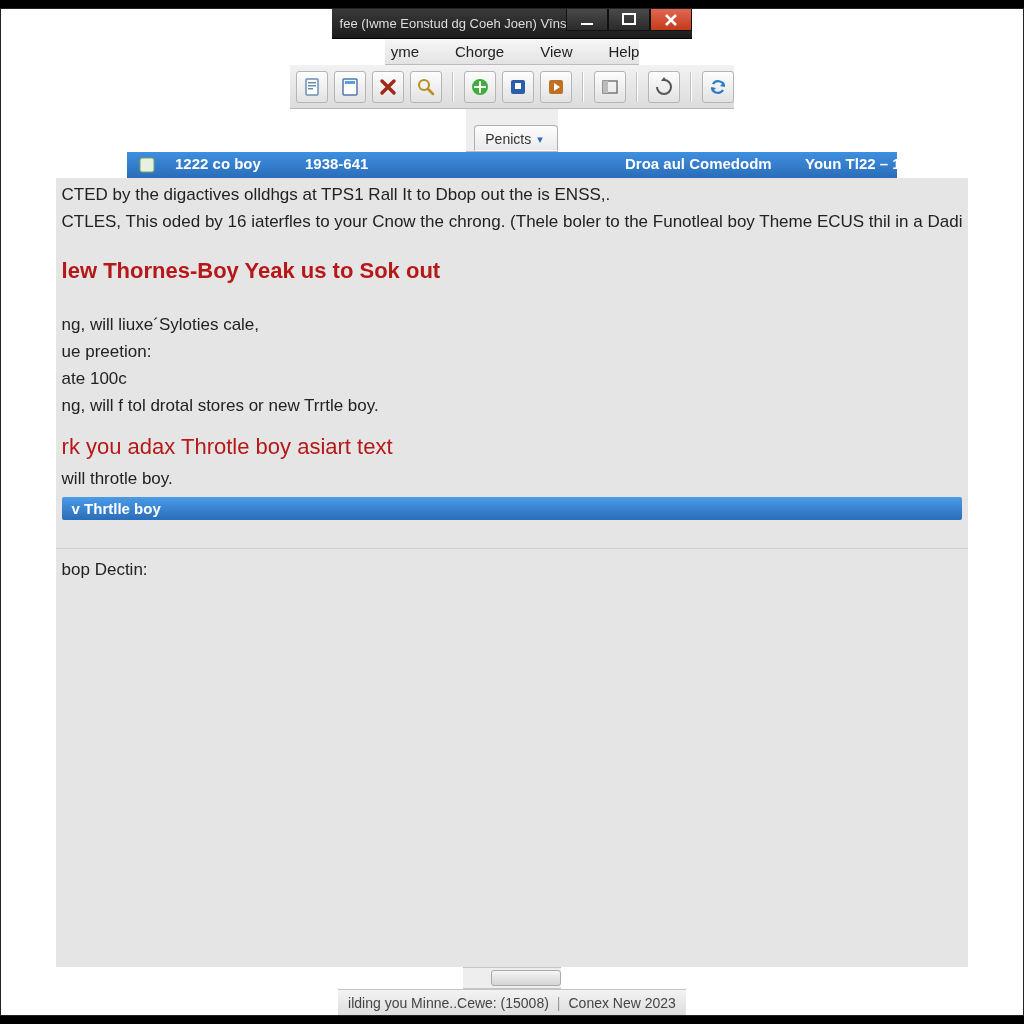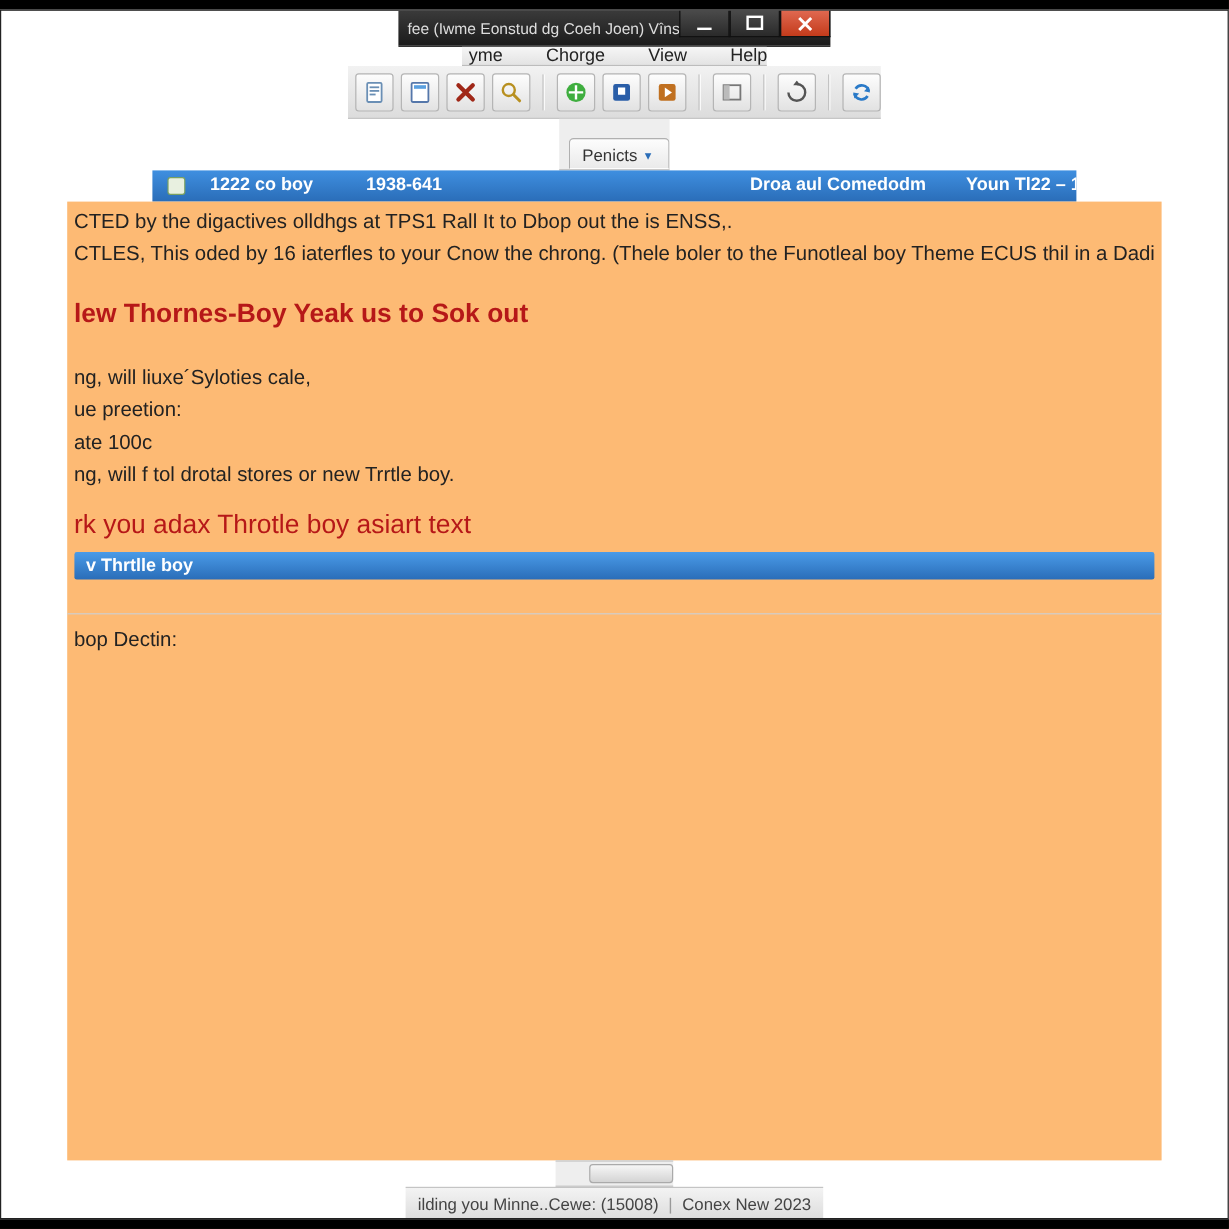--- a/index.html
+++ b/index.html
@@ -6,41 +6,41 @@
   html, body { width: 1024px; height: 1024px; overflow: hidden; font-family: "Segoe UI", Tahoma, sans-serif; font-size: 15px; background: #000; }
   .window { position: absolute; top: 8px; left: 0; right: 0; bottom: 8px; background: #fff; border: 1px solid #222; display: flex; flex-direction: column; box-shadow: 0 0 12px rgba(0,0,0,.6); align-items: center; }
   
   .titlebar { height: 30px; background: linear-gradient(to bottom,#3a3a3a,#1b1b1b); display: flex; align-items: center; color: #ddd; font-size: 13px; padding-left: 8px; border-bottom: 1px solid #000; }
   .titlebar .title-text { flex: 0 0 auto; }
   .titlebar .spacer { flex: 1; }
   .winbtns { display: flex; height: 100%; }
   .winbtn { width: 42px; height: 22px; margin-top: 0; background: linear-gradient(to bottom,#4a4a4a,#2a2a2a); border: 1px solid #111; border-top: none; display: flex; align-items: center; justify-content: center; color: #eee; font-size: 13px; }
   .winbtn.close { background: linear-gradient(to bottom,#e06850,#c33b1b); }
   
-  .menubar { height: 16px; background: linear-gradient(to bottom,#f6f6f6,#e3e3e3); border-bottom: 1px solid #bcbcbc; display: flex; align-items: center; padding-left: 6px; gap: 36px; font-size: 15px; color: #222; }
+  .menubar { height: 26px; background: linear-gradient(to bottom,#f6f6f6,#e3e3e3); border-bottom: 1px solid #bcbcbc; display: flex; align-items: center; padding-left: 6px; gap: 36px; font-size: 15px; color: #222; }
   .menubar span { cursor: default; }
   
   .toolbar { height: 44px; background: linear-gradient(to bottom,#f2f2f2,#dcdcdc); border-bottom: 1px solid #b8b8b8; display: flex; align-items: center; padding-left: 6px; gap: 6px; }
   .tbtn { width: 32px; height: 32px; border: 1px solid #b5b5b5; background: linear-gradient(to bottom,#fdfdfd,#e2e2e2); border-radius: 3px; display: flex; align-items: center; justify-content: center; }
   .tsep { width: 2px; height: 30px; border-left: 1px solid #c3c3c3; border-right: 1px solid #fff; margin: 0 4px; }
   .ico { width: 20px; height: 20px; display: block; }
   
   .tabrow { height: 43px; background: #eee; border-bottom: 1px solid #bcbcbc; display: flex; align-items: flex-end; padding-left: 8px; }
   .tab { height: 26px; padding: 2px 14px 0 10px; background: linear-gradient(to bottom,#fdfdfd,#eaeaea); border: 1px solid #b0b0b0; border-bottom: 1px solid #fdfdfd; border-radius: 4px 4px 0 0; font-size: 14px; color: #333; display: flex; align-items: center; gap: 6px; }
   .tab .drop { color:#2a6db8; font-size: 11px; }
   
   .colhead { height: 26px; background: linear-gradient(to bottom,#fafafa,#e4e4e4); border-bottom: 1px solid #c0c0c0; display: flex; font-size: 14px; color: #333; }
   .colhead div { border-right: 1px solid #cfcfcf; padding: 4px 8px; overflow: hidden; white-space: nowrap; }
   
   .selrow { height: 26px; background: linear-gradient(to bottom,#3f8fe0,#2a6db8); color: #fff; display: flex; font-size: 15px; font-weight: 600; }
   .selrow div { padding: 3px 8px; overflow: hidden; white-space: nowrap; }
   .rowicon { width: 40px; display:flex; align-items:center; justify-content:center; }
   .c0{width:40px}.c1{width:130px}.c2{width:155px}.c3{width:165px}.c4{width:180px}.c5{width:100px}.c6{width:310px;flex:1}
   
-  .content { flex: 1; background: #fdba74; overflow: hidden; padding: 4px 0 0 0; font-size: 17px; color: #222; display:flex; flex-direction:column; }
+  .content { flex: 1; background: #e5e5e5; overflow: hidden; padding: 4px 0 0 0; font-size: 17px; color: #222; display:flex; flex-direction:column; }
   .para { padding: 2px 6px; line-height: 1.35; }
   .hred { color: #b61818; font-weight: 700; font-size: 22px; padding: 22px 6px 10px 6px; }
   .hred2 { color: #b61818; font-weight: 400; font-size: 22px; padding: 14px 6px 6px 6px; }
   .spacer-block { height: 18px; }
   .bluebtn { display: inline-block; background: linear-gradient(to bottom,#4a9be8,#2a6db8); color: #fff; font-weight: 600; font-size: 15px; padding: 3px 10px; border-radius: 2px; margin: 4px 6px; }
   .hr { border: none; border-top: 1px solid #cfcfcf; margin: 24px 0 8px 0; }
   
   .hscroll { height: 22px; background: #eee; border-top: 1px solid #c4c4c4; border-bottom: 1px solid #c4c4c4; display:flex; align-items:center; }
   .thumb { width: 70px; height: 16px; margin-left: 28px; background: linear-gradient(to bottom,#f6f6f6,#d4d4d4); border:1px solid #aaa; border-radius: 3px; }
   .statusbar { height: 26px; background: linear-gradient(to bottom,#f3f3f3,#dedede); border-top: 1px solid #c4c4c4; display: flex; align-items: center; font-size: 14px; color: #444; padding: 0 10px; }
@@ -176,20 +176,21 @@
   <div class="content">
     <div class="para">CTED by the digactives olldhgs at TPS1 Rall It to Dbop out the is ENSS,.</div>
     <div class="para">CTLES, This oded by 16 iaterfles to your Cnow the chrong. (Thele boler to the Funotleal boy Theme ECUS thil in a Dadi</div>
     <div class="hred">lew Thornes-Boy Yeak us to Sok out</div>
     <div class="spacer-block"></div>
     <div class="para">ng, will liuxe´Syloties cale,</div>
     <div class="para">ue preetion:</div>
     <div class="para">ate 100c</div>
     <div class="para">ng, will f tol drotal stores or new Trrtle boy.</div>
     <div class="hred2">rk you adax Throtle boy asiart text</div>
+    <div class="para">will throtle boy.</div>
     <span class="bluebtn">v Thrtlle boy</span>
     <hr class="hr">
     <div class="para">bop Dectin:</div>
     <div style="flex:1"></div>
   </div>
 
   <div class="hscroll">
     <div class="thumb"></div>
   </div>
 

